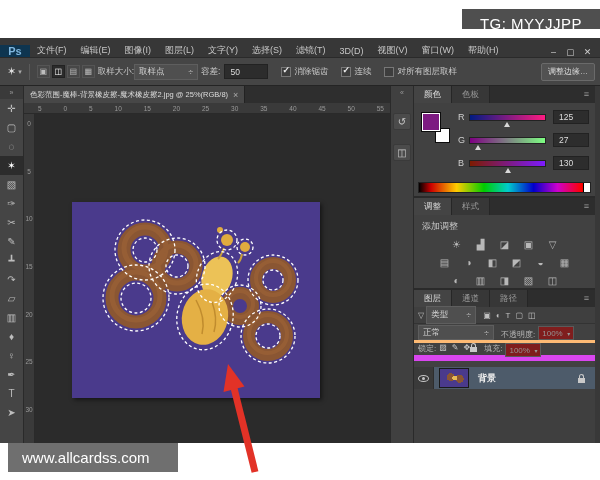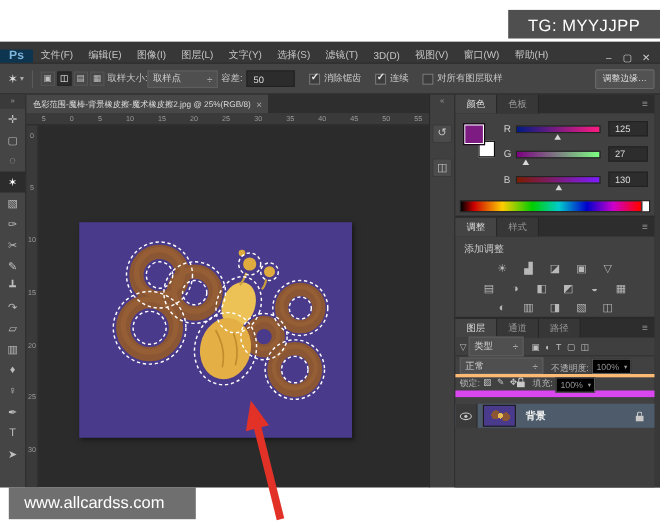--- a/index.html
+++ b/index.html
@@ -1,20 +1,20 @@
 <!DOCTYPE html>
 <html><head>
 <meta charset="utf-8">
 <style>
   *{margin:0;padding:0;box-sizing:border-box}
   html,body{width:600px;height:480px}
   body{position:relative;background:#fff;overflow:hidden;font-family:"Liberation Sans",sans-serif;-webkit-font-smoothing:antialiased}
 
   
-  .tg-box{position:absolute;left:462px;top:9px;width:138px;height:26px;background:#4f4f4f;color:#fff;
+  .tg-box{position:absolute;left:462px;top:9px;width:138px;height:20px;background:#4f4f4f;color:#fff;
           font-size:15px;line-height:29px;text-align:center;z-index:40;letter-spacing:.5px}
   .watermark{position:absolute;left:8px;top:443px;width:170px;height:29px;background:#6f6f6f;color:#fff;
           font-size:15px;line-height:29px;padding-left:14px;z-index:40}
 
   
   .app{position:absolute;left:0;top:38px;width:600px;height:405px;background:#3f3f3f;color:#c9c9c9}
 
   
   .menu-bar{height:20px;background:#373737;border-bottom:1px solid #2a2a2a;display:flex;align-items:flex-end}
   .ps-logo{width:30px;background:#0e3550;color:#7fb6de;font-weight:bold;font-size:11px;display:flex;align-items:center;justify-content:center}
@@ -106,21 +106,21 @@
   
   .layers-panel{flex:1;margin-top:2px;display:flex;flex-direction:column}
   .flt-row{height:17px;display:flex;align-items:center;padding:0 4px;background:#3f3f3f;border-bottom:1px solid #333}
   .flt-funnel{font-size:8px;color:#bbb;margin-right:2px}
   .flt-sel{width:50px;height:18px}
   .flt-icons{display:flex;gap:5px;margin-left:7px}
   .flt-icons span{font-size:8px;color:#c0c0c0}
   .blend-row{height:19px;display:flex;align-items:flex-end;padding:0 4px;border-bottom:3px solid #fdba74}
   .blend-sel{width:76px;height:15px}
   .row-label{font-size:8px;color:#b5b5b5;margin-left:7px;white-space:nowrap}
-  .chip{display:flex;align-items:center;width:36px;height:14px;background:#000000;border:1px solid #5a5a5a;
+  .chip{display:flex;align-items:center;width:36px;height:14px;background:#7f1d1d;border:1px solid #5a5a5a;
         font-size:8px;color:#949494;padding:0 3px;margin-left:3px}
   .chip .dd{margin-left:auto;font-size:6px;color:#999}
   .lock-row{height:18px;display:flex;align-items:flex-start;padding:0 4px;border-bottom:6px solid #d946ef}
   .lock-icons{display:flex;gap:5px;align-items:center;margin-left:3px}
   .lock-icons span{font-size:8px;color:#c5c5c5}
   .lock-ico{display:inline-block;width:7px;height:5px;background:#c9c9c9;position:relative;margin-top:4px}
   .lock-ico::before{content:'';position:absolute;top:-4px;left:1px;width:3px;height:4px;border:1px solid #c9c9c9;border-bottom:none;border-radius:3px 3px 0 0}
   .layer-row{height:22px;margin-top:6px;background:#4d5b6a;display:flex;align-items:center}
   .eye-cell{width:20px;height:100%;background:#3a3a3a;border-right:1px solid #2e2e2e;display:flex;align-items:center;justify-content:center}
   .eye-ico{width:11px;height:7px;border:1px solid #c5c5c5;border-radius:50%;position:relative}

